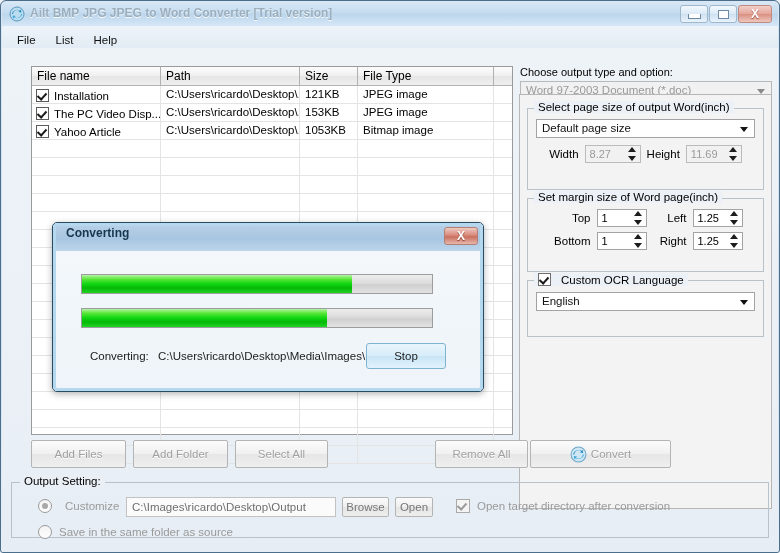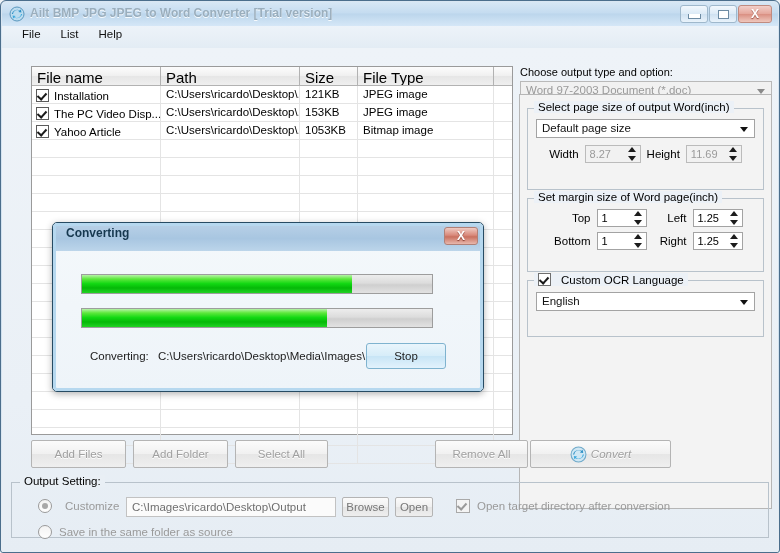--- a/index.html
+++ b/index.html
@@ -44,38 +44,38 @@
     background:linear-gradient(to bottom,#f2cfc9 0%,#e5a79c 48%,#da9083 52%,#efc7bd 100%);
     border-color:#c08b80;
   }
   .wbtn .glyph-min{width:11px;height:4px;border:1px solid #6d8ba3;border-top:none;background:#fff;margin-top:5px;}
   .wbtn .glyph-max{width:11px;height:9px;border:1.5px solid #6d8ba3;background:#fff;box-sizing:border-box;}
   .wbtn .glyph-close{font-size:12px;font-weight:bold;color:#fff;line-height:1;text-shadow:0 1px 1px rgba(120,40,30,.7);}
   
   .menubar{
     position:absolute;left:1px;top:25px;width:776px;height:22px;
     background:linear-gradient(to bottom,#edf3f9,#e3ecf4);
-    display:flex;align-items:flex-start;padding-left:10px;box-sizing:border-box;
+    display:flex;align-items:flex-end;padding-left:5px;box-sizing:border-box;
   }
   .menu-item{padding:2px 10px;font-size:11.5px;color:#101010;}
   
   .surface{
     position:absolute;left:1px;top:47px;width:776px;height:504px;
     background:linear-gradient(to bottom,#eef3f8 0%,#eaf0f6 70%,#e6edf4 100%);
   }
   
   .filelist{
     position:absolute;left:29px;top:18px;width:482px;height:369px;
     background:#fff;border:1px solid #9a9a9a;box-sizing:border-box;
   }
   .fl-head{display:flex;height:18px;border-bottom:1px solid #b2b2b2;}
   .fl-th{
     background:linear-gradient(to bottom,#fcfcfc 0%,#f0f0f0 48%,#e6e6e6 52%,#efefef 100%);
     border-right:1px solid #b2b2b2;
-    font-size:15px;color:#000;
+    font-size:12px;color:#000;
     padding:2px 0 0 5px;box-sizing:border-box;height:18px;overflow:hidden;white-space:nowrap;
   }
   .fl-body{position:relative;}
   .fl-row{display:flex;height:17px;border-bottom:1px solid #e4e4e4;}
   .fl-td{
     border-right:1px solid #e4e4e4;height:17px;box-sizing:border-box;
     padding:2px 0 0 5px;font-size:11.5px;white-space:nowrap;overflow:hidden;
   }
   .fl-td.first{display:flex;align-items:center;padding-left:4px;}
   .cbx{
@@ -511,21 +511,21 @@
           <span class="arrow"></span>
         </div>
       </div>
     </div>
 
     <div class="btnrow">
       <div class="btn" style="left:0;width:95px;">Add Files</div>
       <div class="btn" style="left:102px;width:95px;">Add Folder</div>
       <div class="btn" style="left:204px;width:93px;">Select All</div>
       <div class="btn" style="left:404px;width:93px;">Remove All</div>
-      <div class="btn convert" style="left:499px;width:141px;font-style:italic;">
+      <div class="btn convert" style="left:499px;width:141px;">
         <svg width="17" height="17" viewBox="0 0 16 16">
           <circle cx="8" cy="8" r="7" fill="#cfe7f4" stroke="#6fa9c9" stroke-width="1"></circle>
           <path d="M4 8a4 4 0 0 1 6.5-3.1l-1.2 1.2 3.1.5-.5-3.1-1 1A5.4 5.4 0 0 0 2.8 8z" fill="#2b8fc4"></path>
           <path d="M12 8a4 4 0 0 1-6.5 3.1l1.2-1.2-3.1-.5.5 3.1 1-1A5.4 5.4 0 0 0 13.2 8z" fill="#3aa7dc"></path>
         </svg>
         <span>Convert</span>
       </div>
     </div>
 
     <div class="outbox">

